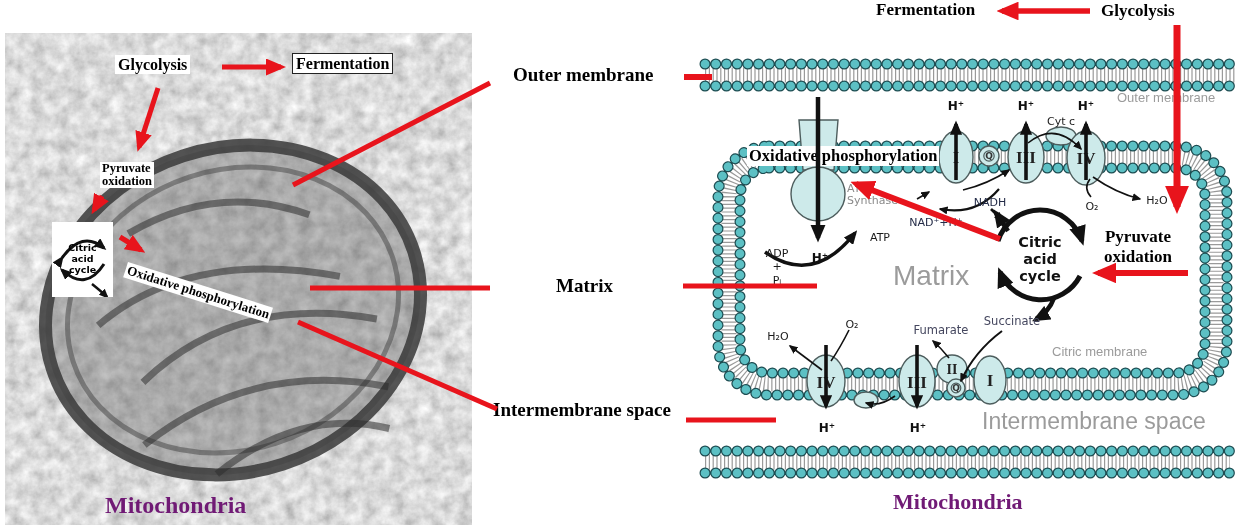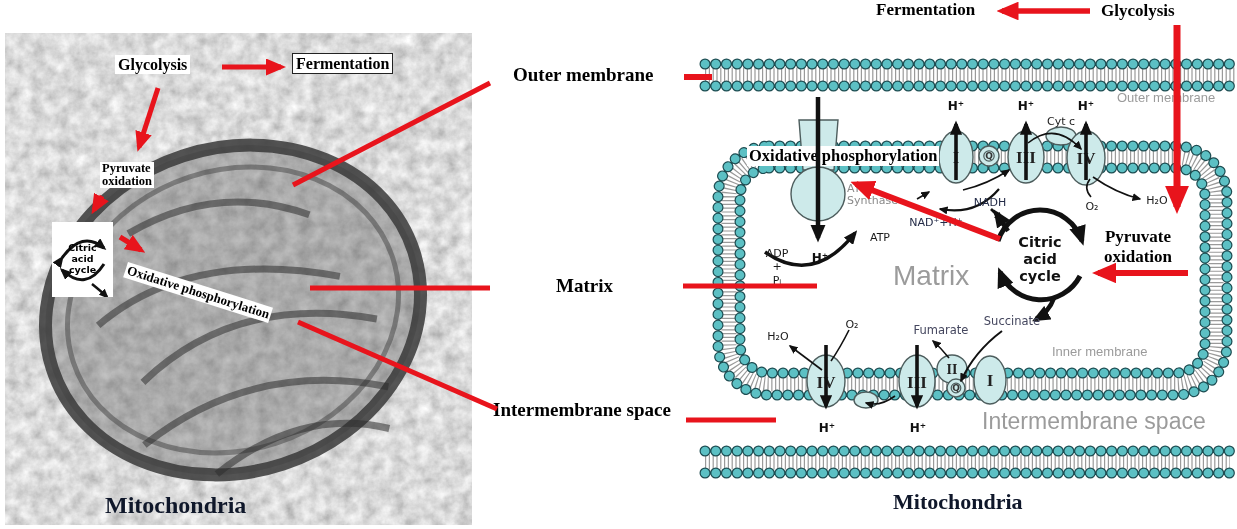--- a/index.html
+++ b/index.html
@@ -6,21 +6,21 @@
   #stage{position:relative;width:1237px;height:529px;background:#fff;overflow:hidden;
          font-family:"Liberation Serif",serif;}
   .abs{position:absolute;}
   svg{display:block;}
   
   #photo{left:5px;top:33px;width:467px;height:492px;background:#b7b7b7;}
   .pl{position:absolute;background:#fff;color:#000;font-weight:bold;white-space:nowrap;}
   .pl-big{font-size:16px;padding:0 3px;line-height:19px;}
   .pl-sm{font-size:12.5px;line-height:13px;text-align:left;padding:0 2px;}
   .pl-rot{font-size:13px;transform:rotate(17.5deg);transform-origin:left top;padding:0 2px;}
-  .caption{color:#0f172a;font-weight:bold;font-family:"Liberation Serif",serif;}
+  .caption{color:#701a75;font-weight:bold;font-family:"Liberation Serif",serif;}
   
   .ptr{font-size:19px;font-weight:bold;color:#000;white-space:nowrap;}
   .flow{font-size:17px;font-weight:bold;color:#000;white-space:nowrap;}
   
   .gry{font-family:"Liberation Sans",sans-serif;color:#9b9b9b;white-space:nowrap;}
   
   text{font-family:"DejaVu Sans",sans-serif;}
   .mol{font-size:11px;fill:#1a1a1a;}
   .molB{font-size:12px;fill:#111;font-weight:bold;}
   .molN{font-size:11px;fill:#232b47;}
@@ -229,21 +229,21 @@
 
   <div class="flow abs" style="left:876px;top:0px;">Fermentation</div>
   <div class="flow abs" style="left:1101px;top:1px;">Glycolysis</div>
   <div class="flow abs" style="left:1082px;top:227px;width:112px;text-align:center;line-height:20px;">
     <div>Pyruvate</div>
     <div>oxidation</div>
   </div>
   <div class="abs" style="left:747px;top:146px;background:#fff;font-size:16.5px;font-weight:bold;padding:0 2px;white-space:nowrap;">Oxidative phosphorylation</div>
 
   <div class="gry abs" style="left:1117px;top:90px;font-size:13px;">Outer membrane</div>
-  <div class="gry abs" style="left:1052px;top:344px;font-size:13px;">Inner membrane</div>
+  <div class="gry abs" style="left:1052px;top:344px;font-size:13px;">Citric membrane</div>
   <div class="gry abs" style="left:893px;top:260px;font-size:28px;">Matrix</div>
   <div class="gry abs" style="left:982px;top:408px;font-size:23px;">Intermembrane space</div>
 
   <div class="caption abs" style="left:893px;top:489px;font-size:22px;">Mitochondria</div>
 
   <svg class="abs" style="left:0;top:0;pointer-events:none;" width="1237" height="529" viewBox="0 0 1237 529">
     <defs>
       <marker id="mr" markerWidth="4" markerHeight="3.4" refX="3" refY="1.7" orient="auto" markerUnits="strokeWidth">
         <path d="M0,0 L4,1.7 L0,3.4 Z" fill="#e8141c"></path>
       </marker>

